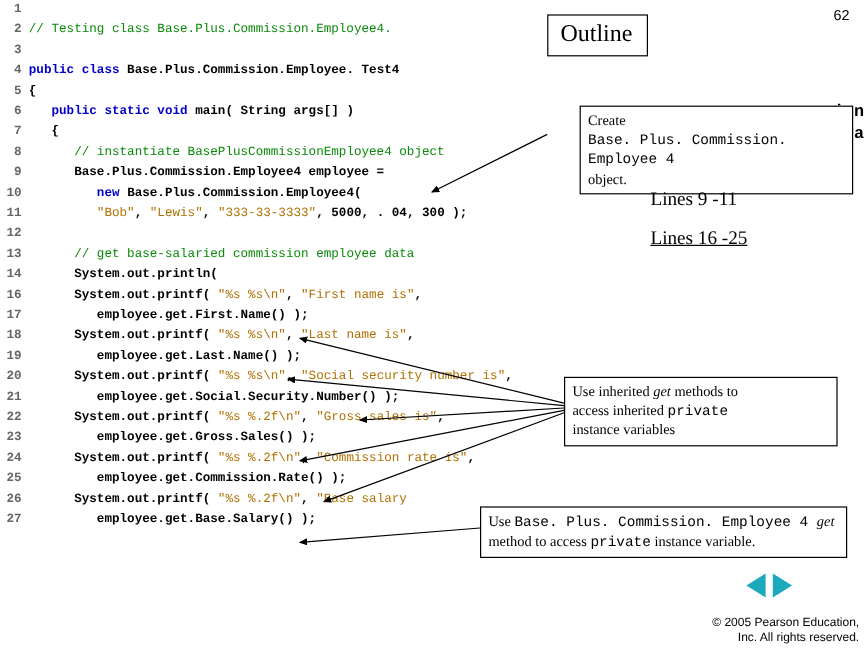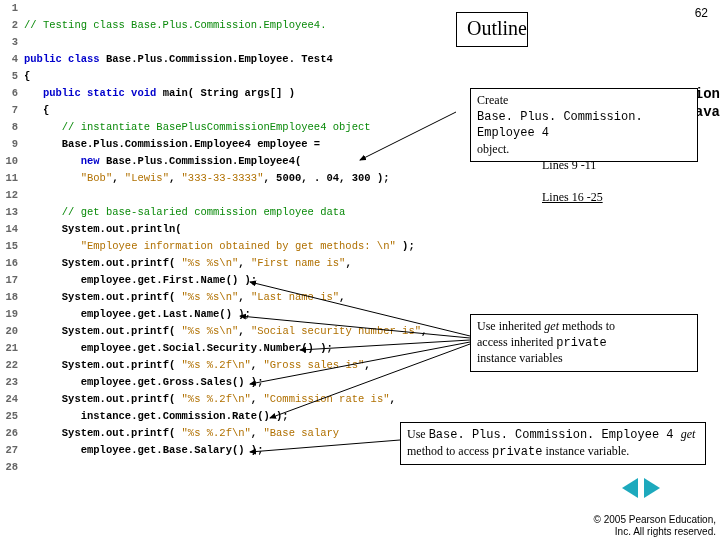--- a/index.html
+++ b/index.html
@@ -41,21 +41,21 @@
     position: absolute;
     top: 6px;
     right: 12px;
     font-size: 12px;
   }
   .outline-box {
     position: absolute;
     top: 12px;
     left: 456px;
     border: 1px solid #000;
-    padding: 4px 0 6px 10px;
+    padding: 4px 12px 6px 10px;
     font-size: 20px;
     font-family: "Times New Roman", serif;
     background: #fff;
   }
   .partial-text {
     position: absolute;
     font-family: "Courier New", monospace;
     font-weight: bold;
     font-size: 14px;
   }
@@ -64,21 +64,21 @@
     border: 1px solid #000;
     background: #fff;
     padding: 4px 6px;
     font-family: "Times New Roman", serif;
     font-size: 12px;
     line-height: 1.3;
   }
   .lines-note {
     position: absolute;
     font-family: "Times New Roman", serif;
-    font-size: 12px;
+    font-size: 16px;
   }
   .mono { font-family: "Courier New", monospace; }
   .ital { font-style: italic; }
   svg.arrows {
     position: absolute;
     top: 0;
     left: 0;
     pointer-events: none;
   }
   .nav-btns {
@@ -179,26 +179,20 @@
       <span class="ln">13</span>
       <span class="tok ">      </span>
       <span class="tok cmt">// get base-salaried commission employee data</span>
     </div>
     <div class="code-line">
       <span class="ln">14</span>
       <span class="tok ">      </span>
       <span class="tok id">System.out.println(</span>
     </div>
     <div class="code-line">
-      <span class="ln">15</span>
-      <span class="tok ">         </span>
-      <span class="tok str">"Employee information obtained by get methods: \n"</span>
-      <span class="tok id"> );</span>
-    </div>
-    <div class="code-line">
       <span class="ln">16</span>
       <span class="tok ">      </span>
       <span class="tok id">System.out.printf( </span>
       <span class="tok str">"%s %s\n"</span>
       <span class="tok id">, </span>
       <span class="tok str">"First name is"</span>
       <span class="tok id">,</span>
     </div>
     <div class="code-line">
       <span class="ln">17</span>
@@ -252,41 +246,38 @@
       <span class="tok ">      </span>
       <span class="tok id">System.out.printf( </span>
       <span class="tok str">"%s %.2f\n"</span>
       <span class="tok id">, </span>
       <span class="tok str">"Commission rate is"</span>
       <span class="tok id">,</span>
     </div>
     <div class="code-line">
       <span class="ln">25</span>
       <span class="tok ">         </span>
-      <span class="tok id">instance.get.Commission.Rate() );</span>
+      <span class="tok id">employee.get.Commission.Rate() );</span>
     </div>
     <div class="code-line">
       <span class="ln">26</span>
       <span class="tok ">      </span>
       <span class="tok id">System.out.printf( </span>
       <span class="tok str">"%s %.2f\n"</span>
       <span class="tok id">, </span>
       <span class="tok str">"Base salary</span>
     </div>
     <div class="code-line">
       <span class="ln">27</span>
       <span class="tok ">         </span>
       <span class="tok id">employee.get.Base.Salary() );</span>
     </div>
-    <div class="code-line">
-      <span class="ln">28</span>
-    </div>
   </div>
 
-<div class="callout" style="top:88px; left:470px; width:228px;">
+<div class="callout" style="top:88px; left:483px; width:228px;">
   <span>Create</span><br>
   <span class="mono">Base. Plus. Commission. Employee 4</span><br>
   <span>object.</span>
 </div>
 
 <div class="lines-note" style="top:158px; left:542px;">Lines 9 -11</div>
 <div class="lines-note" style="top:190px; left:542px;text-decoration:underline;">Lines 16 -25</div>
 
 <div class="callout" style="top:314px; left:470px; width:228px;">
   <span>Use inherited </span><span class="ital">get</span><span> methods to</span><br>

